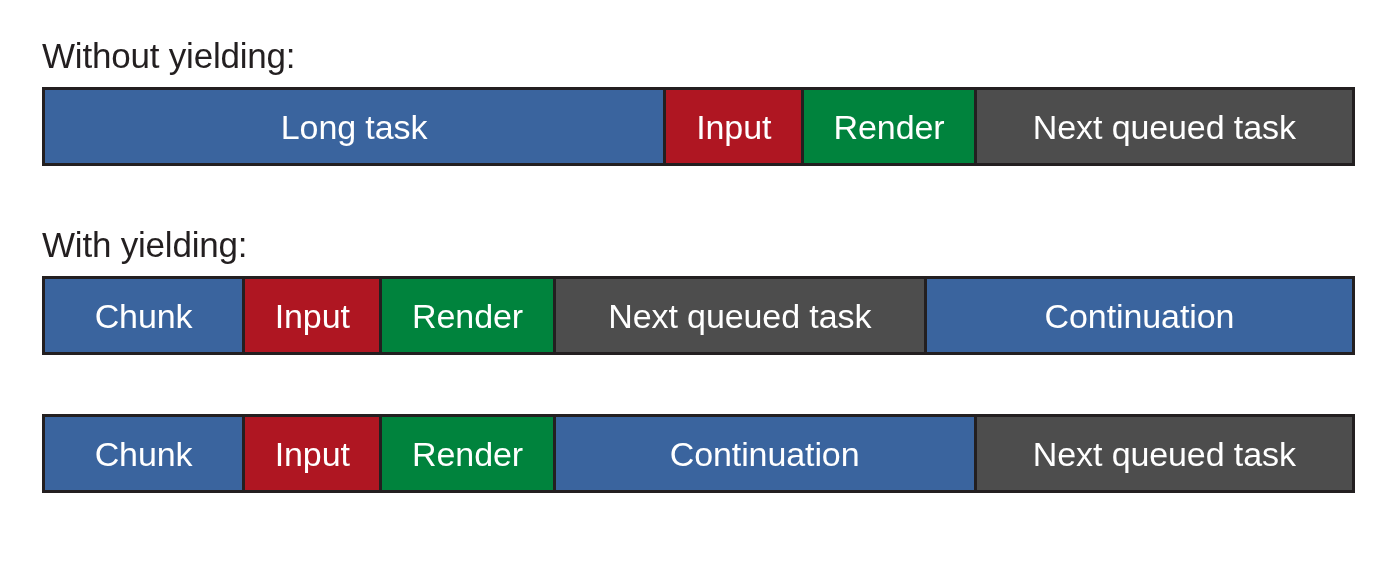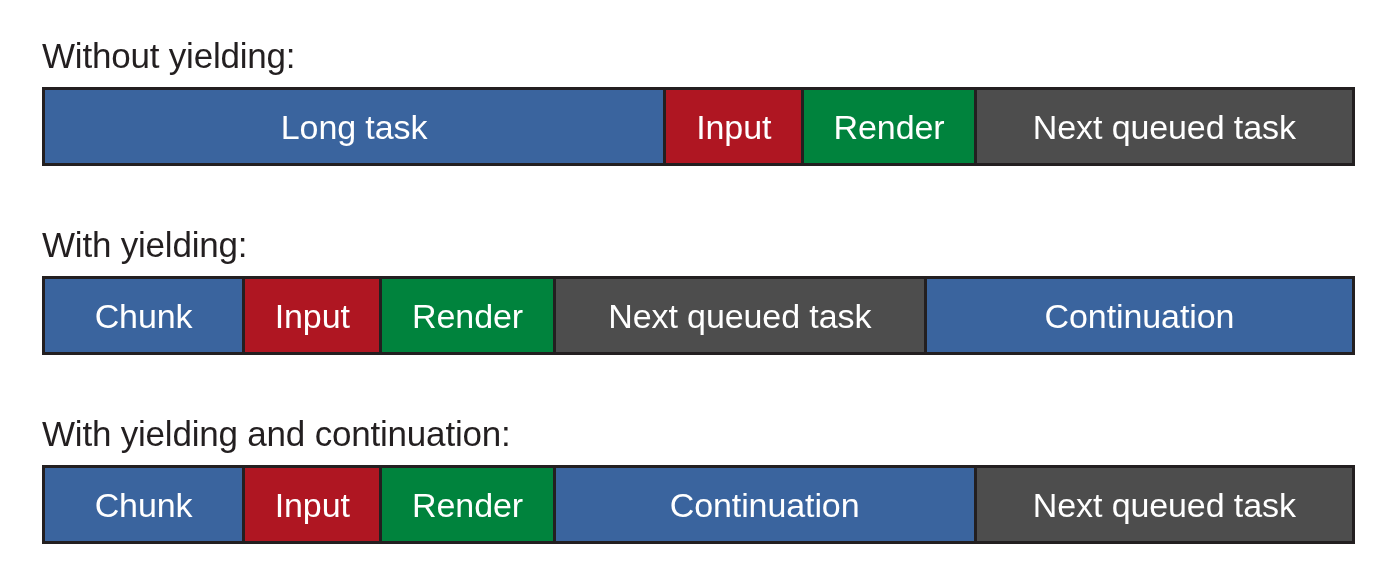--- a/index.html
+++ b/index.html
@@ -109,21 +109,20 @@
       <div class="seg" style="background: rgb(77, 77, 77); flex: 0 0 28.41%; border-right-color: rgb(35, 31, 32);">
         <span class="seg-label" style="color: rgb(255, 255, 255);">Next queued task</span>
       </div>
       <div class="seg" style="background: rgb(58, 100, 158); flex: 0 0 32.52%; border-right-color: rgb(35, 31, 32);">
         <span class="seg-label" style="color: rgb(255, 255, 255);">Continuation</span>
       </div>
     </div>
   </div>
 
   <div class="group" id="group-2">
-    <div class="group-label" style="color: rgb(35, 31, 32);">With yielding and continuation:</div>
     <div class="bar" style="border-color: rgb(35, 31, 32);">
       <div class="seg" style="background: rgb(58, 100, 158); flex: 0 0 15.31%; border-right-color: rgb(35, 31, 32);">
         <span class="seg-label" style="color: rgb(255, 255, 255);">Chunk</span>
       </div>
       <div class="seg" style="background: rgb(175, 22, 34); flex: 0 0 10.51%; border-right-color: rgb(35, 31, 32);">
         <span class="seg-label" style="color: rgb(255, 255, 255);">Input</span>
       </div>
       <div class="seg" style="background: rgb(0, 131, 61); flex: 0 0 13.25%; border-right-color: rgb(35, 31, 32);">
         <span class="seg-label" style="color: rgb(255, 255, 255);">Render</span>
       </div>

